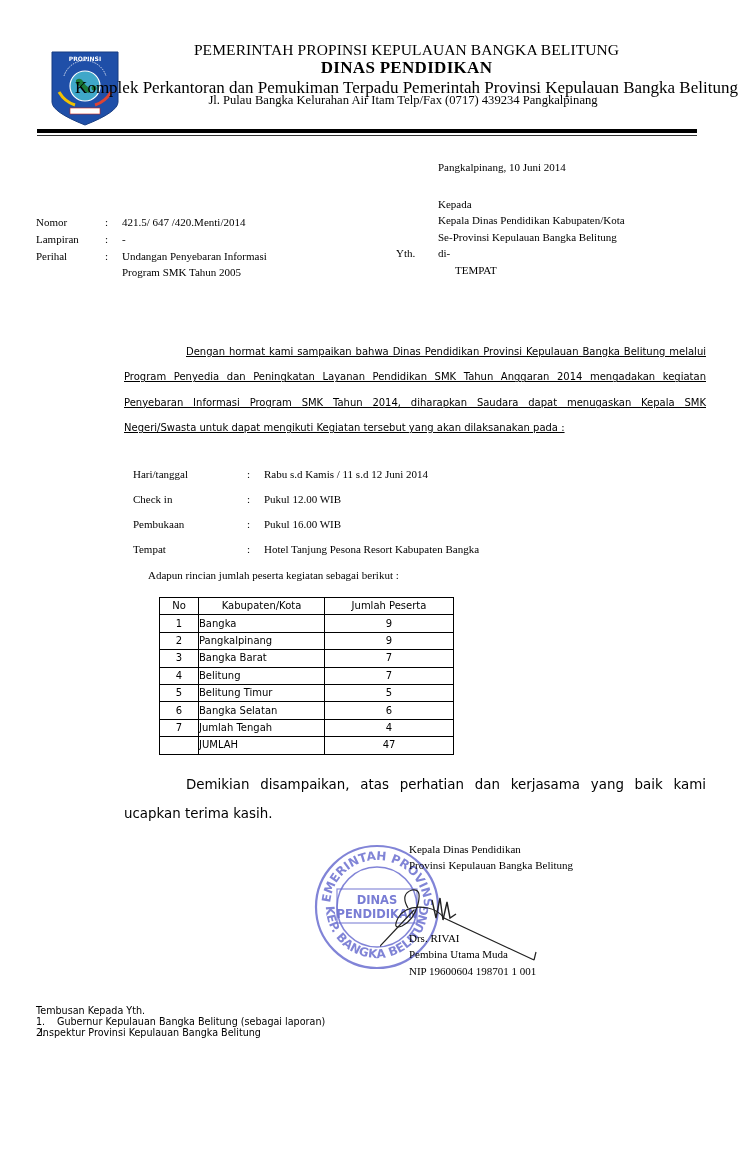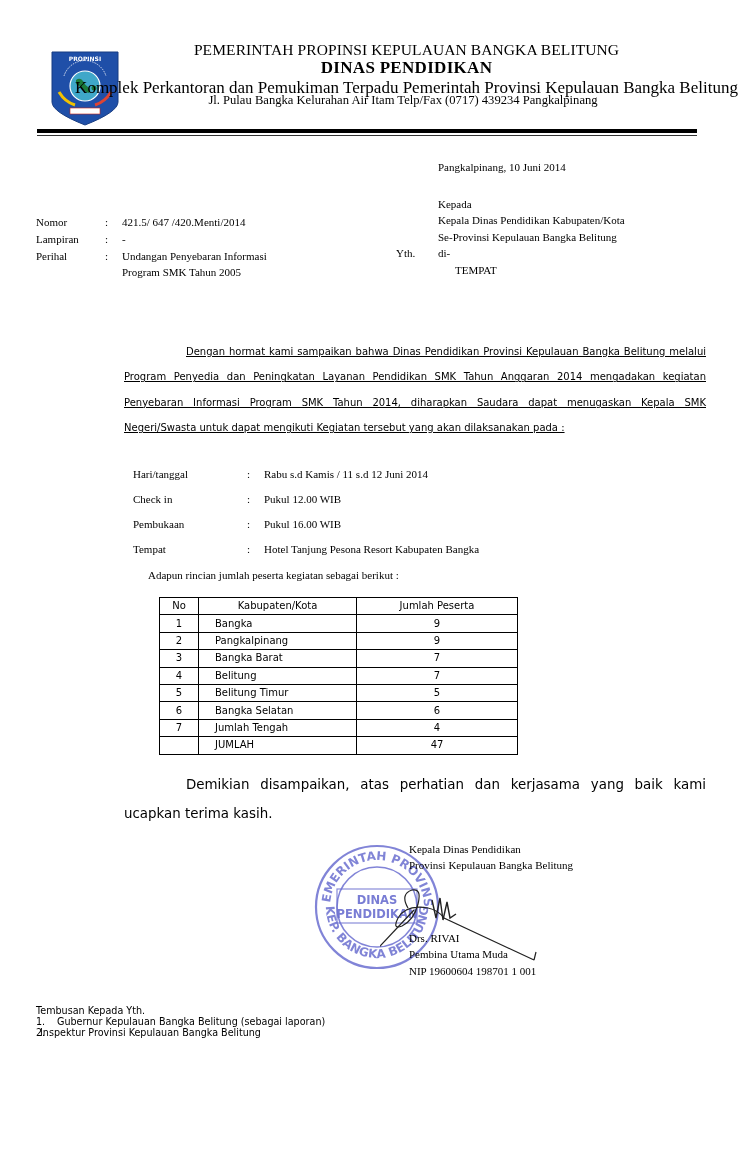--- a/index.html
+++ b/index.html
@@ -29,21 +29,21 @@
   .para .indent { display:inline-block; width:62px; }
   .para p { margin:0; }
 
   
   .det-label { left:133px; }
   .det-colon { left:247px; }
   .det-val { left:264px; }
 
   
   table.peserta { position:absolute; left:159px; top:597px; border-collapse:collapse; font-size:10px; }
-  table.peserta td { border:1px solid #000; padding:0 16px; height:16.4px; line-height:16px; white-space:nowrap; }
+  table.peserta td { border:1px solid #000; padding:0 0; height:16.4px; line-height:16px; white-space:nowrap; }
   table.peserta td.c-no { width:38px; text-align:center; padding:0; }
   table.peserta td.c-kab { width:125px; }
   table.peserta td.c-jml { width:128px; text-align:center; }
   table.peserta tr.head td { text-align:center; }
 
   .closing { left:124px; top:770px; width:582px; font-size:13.4px; line-height:29px; text-align:justify; }
   .closing .indent { display:inline-block; width:62px; }
 
   
   .stamp { left:312px; top:842px; width:130px; height:130px; }

